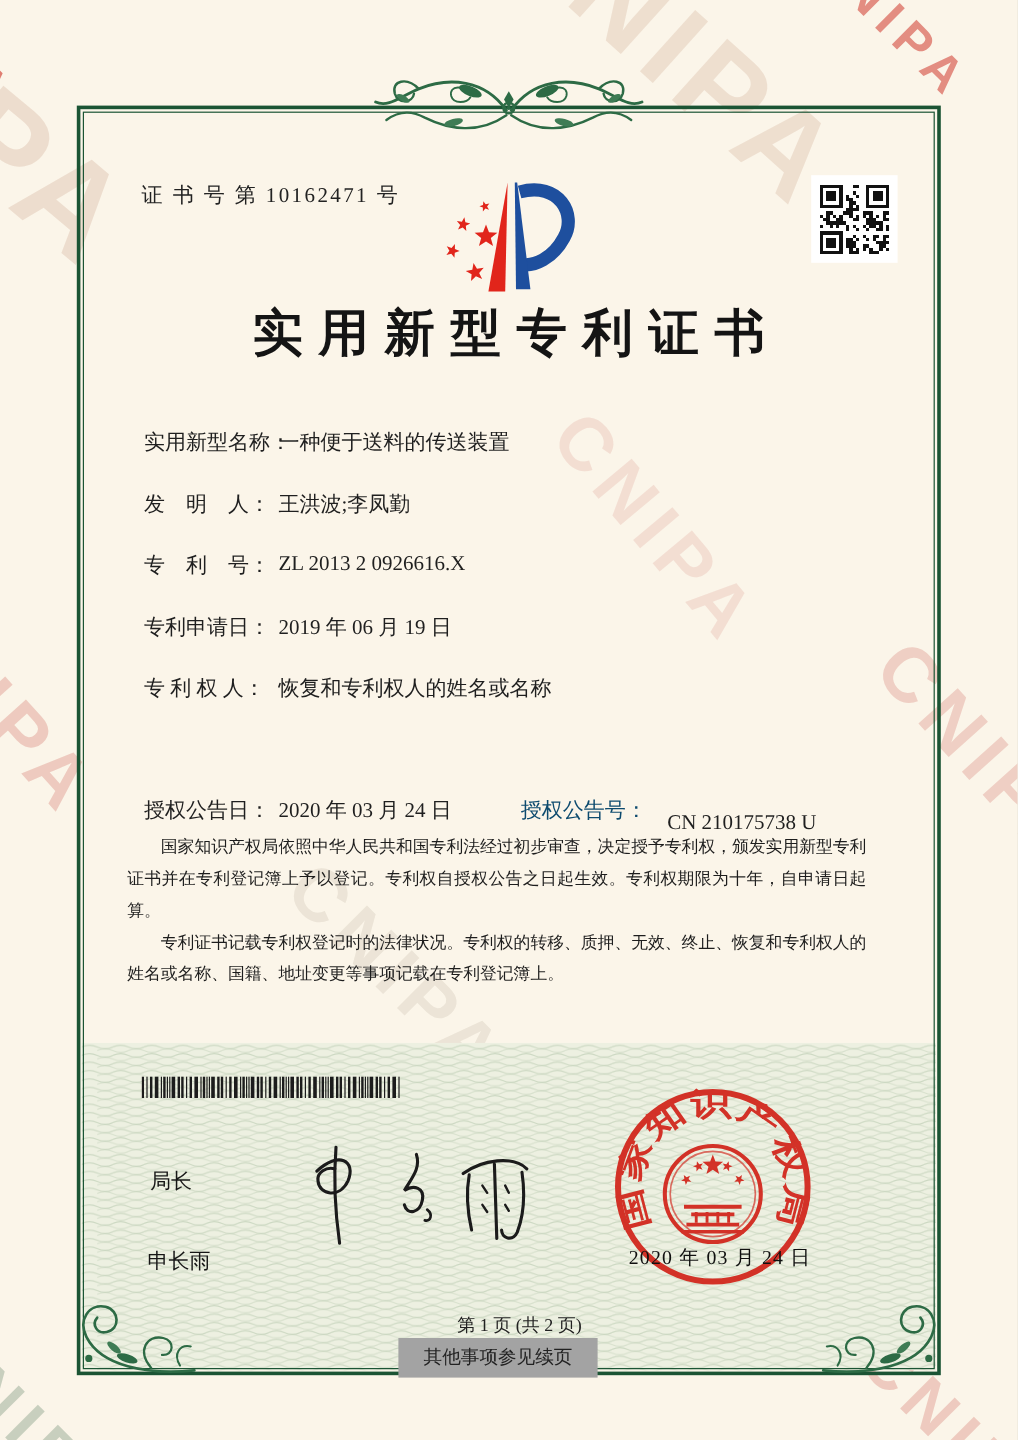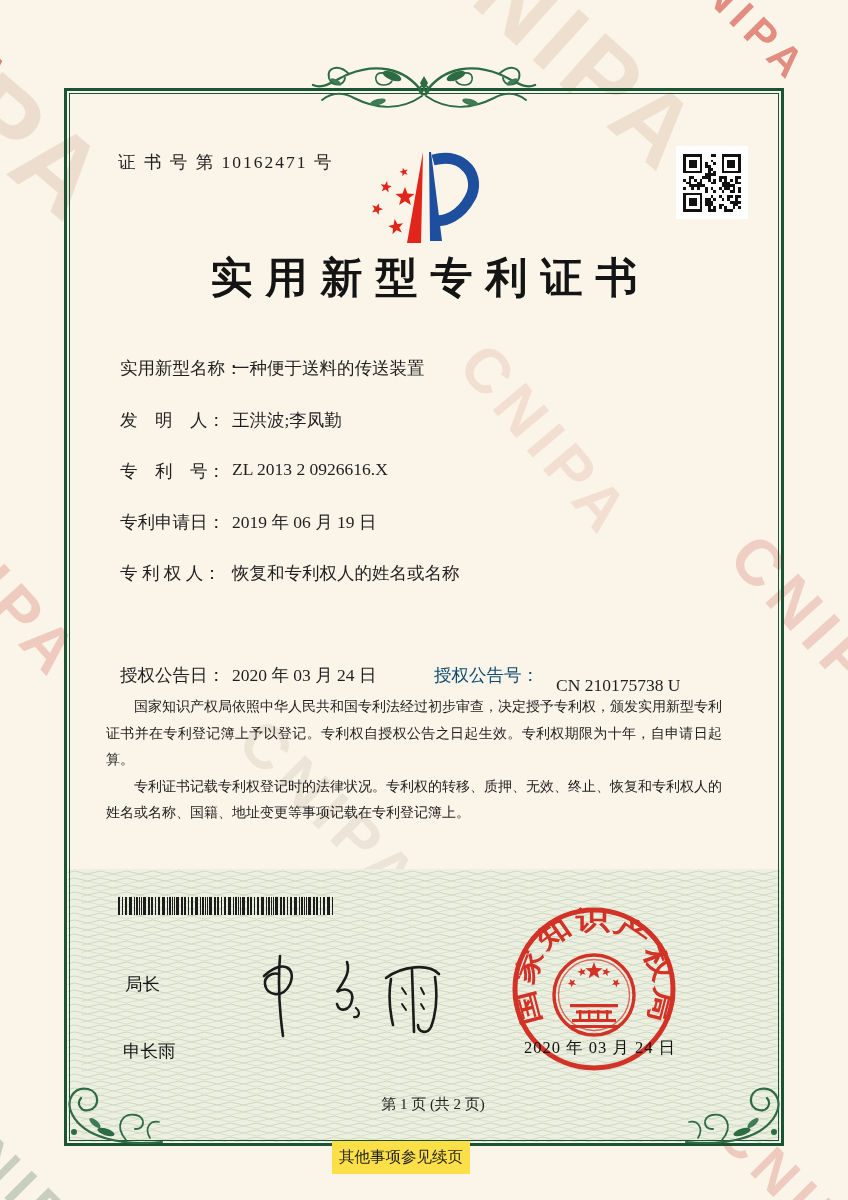--- a/index.html
+++ b/index.html
@@ -53,22 +53,22 @@
   
   .barcode{position:absolute; left:118px; top:897px; width:222px; height:18px;}
   .sig-title{position:absolute; left:125px; top:972px; font-size:17.5px; color:#161616;}
   .sig-name{position:absolute; left:123px; top:1039px; font-size:17.5px; color:#161616;}
   .sig-svg{position:absolute; left:252px; top:946px; width:196px; height:98px;}
   .seal{position:absolute; left:508px; top:903px; width:172px; height:172px; opacity:.95;}
   .seal-date{position:absolute; left:514px; top:1037px; width:172px; text-align:center;
              font-size:16.5px; color:#101010; letter-spacing:1px;}
   .footer-page{position:absolute; left:4px; top:1095px; width:810px; text-align:center;
                font-size:15px; color:#222;padding-left:24px;}
-  .footer-note{position:absolute; left:332px; top:1141px; width:138px; height:33px;
-               background:#fde047; display:flex; align-items:center; justify-content:center;
+  .footer-note{position:absolute; left:332px; top:1115px; width:166px; height:33px;
+               background:#a3a3a3; display:flex; align-items:center; justify-content:center;
                font-size:15.5px; color:#222;}
 </style>
 </head>
 <body>
 
 <div class="page">
 
   <span class="wm wm1">CNIPA</span>
   <span class="wm wm2">CNIPA</span>
   <span class="wm wm3">CNIPA</span>

